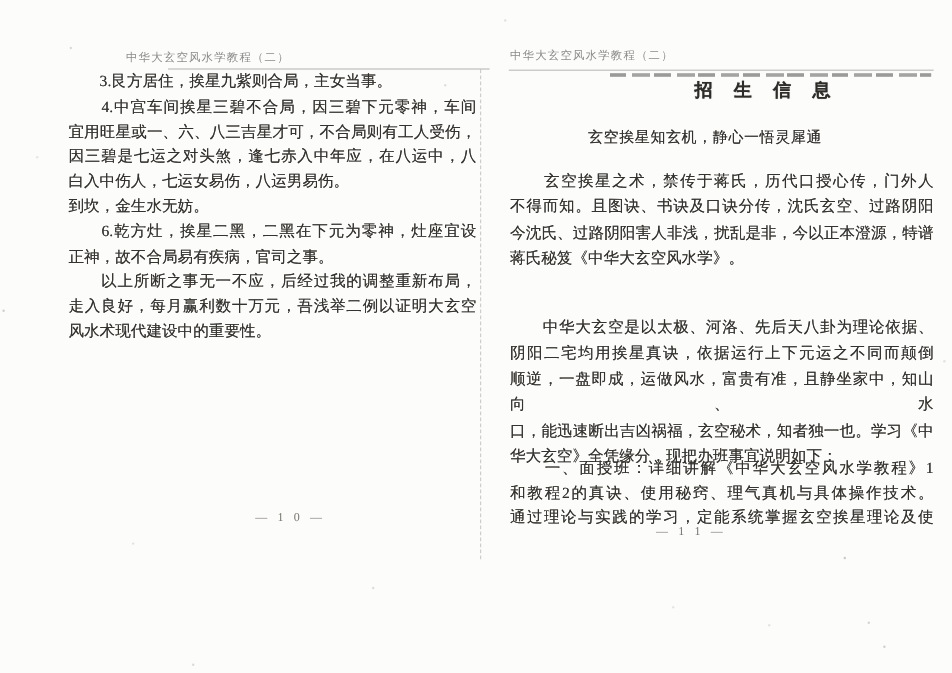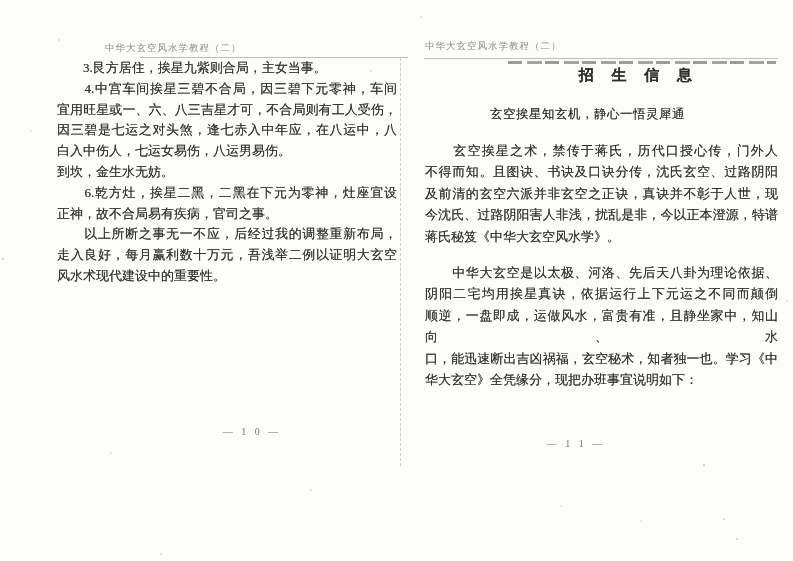--- a/index.html
+++ b/index.html
@@ -42,21 +42,21 @@
   .line.end{text-align-last:left;}
   
   .ad-title{position:absolute;left:425px;width:352px;top:66px;box-sizing:border-box;
     padding-right:78px;text-align:right;font-size:15px;font-weight:bold;color:#2e2c28;
     letter-spacing:7px;white-space:nowrap;text-shadow:0 0 .6px rgba(46,44,40,.8);}
   .ad-subtitle{position:absolute;left:470px;top:106px;font-size:12.5px;color:#33312d;
     white-space:nowrap;letter-spacing:.5px;text-shadow:0 0 .5px rgba(51,49,45,.7);margin-left:20px;}
   
   .pagenum{position:absolute;font-size:10px;color:#77756f;letter-spacing:3px;
     text-align:center;white-space:nowrap;}
-  .pn-left{left:57px;width:340px;top:426px;padding-left:50px;box-sizing:border-box;}
+  .pn-left{left:47px;width:340px;top:426px;padding-left:50px;box-sizing:border-box;}
   .pn-right{left:425px;width:352px;top:438px;padding-right:50px;box-sizing:border-box;}
 </style>
 </head>
 <body>
 
 <div class="scan">
   <div class="noise"></div>
   <div class="spine"></div>
 
   <div class="running-header hdr-left">中华大玄空风水学教程（二）</div>
@@ -77,25 +77,29 @@
   <div class="pagenum pn-left">— 1 0 —</div>
 
   <div class="running-header hdr-right">中华大玄空风水学教程（二）</div>
   <div class="rule rule-right"></div>
   <div class="smudge"></div>
   <div class="ad-title">招 生 信 息</div>
   <div class="ad-subtitle">玄空挨星知玄机，静心一悟灵犀通</div>
   <div class="col p1">
       <div class="line">　　玄空挨星之术，禁传于蒋氏，历代口授心传，门外人</div>
       <div class="line">不得而知。且图诀、书诀及口诀分传，沈氏玄空、过路阴阳</div>
-      <div class="line">及前清的玄空六派并非玄空之正诀，真诀并不彰于人世，现</div>
       <div class="line">今沈氏、过路阴阳害人非浅，扰乱是非，今以正本澄源，特谱</div>
       <div class="line end">蒋氏秘笈《中华大玄空风水学》。</div>
     </div>
   <div class="col p2">
       <div class="line">　　中华大玄空是以太极、河洛、先后天八卦为理论依据、</div>
       <div class="line">阴阳二宅均用挨星真诀，依据运行上下元运之不同而颠倒</div>
       <div class="line">顺逆，一盘即成，运做风水，富贵有准，且静坐家中，知山向、水</div>
       <div class="line">口，能迅速断出吉凶祸福，玄空秘术，知者独一也。学习《中</div>
       <div class="line end">华大玄空》全凭缘分，现把办班事宜说明如下：</div>
     </div>
+  <div class="col p3">
+      <div class="line">　　一、面授班：详细讲解《中华大玄空风水学教程》1</div>
+      <div class="line">和教程2的真诀、使用秘窍、理气真机与具体操作技术。</div>
+      <div class="line">通过理论与实践的学习，定能系统掌握玄空挨星理论及使</div>
+    </div>
   <div class="pagenum pn-right">— 1 1 —</div>
 </div>
 
 </body></html>

